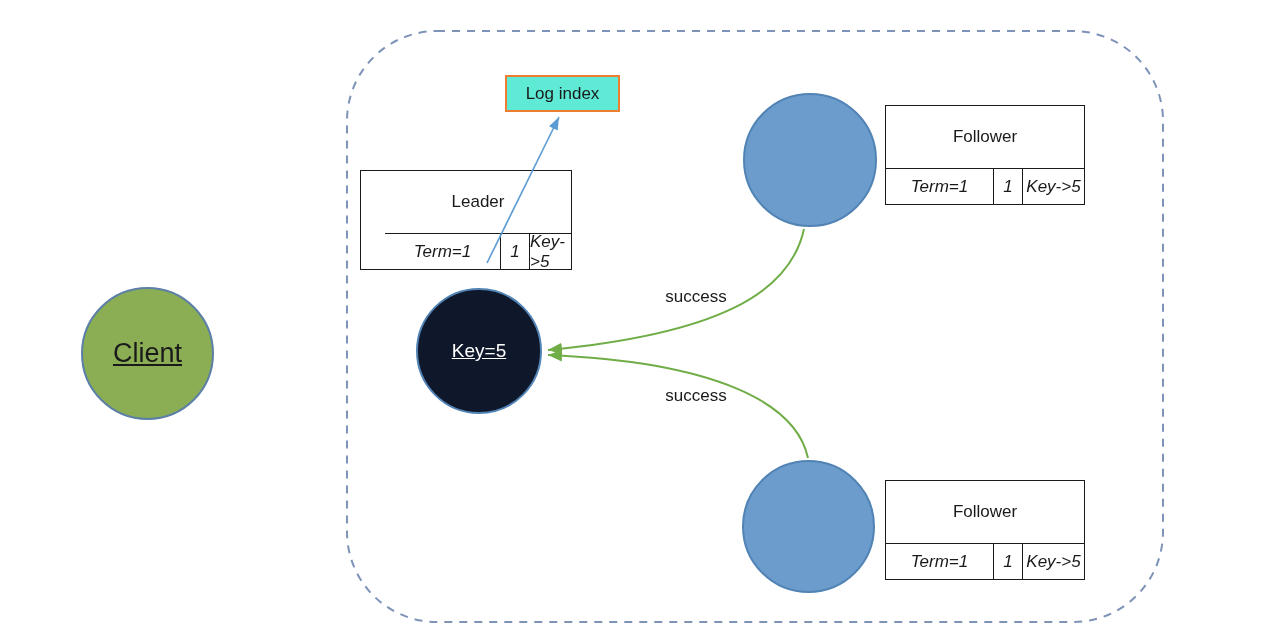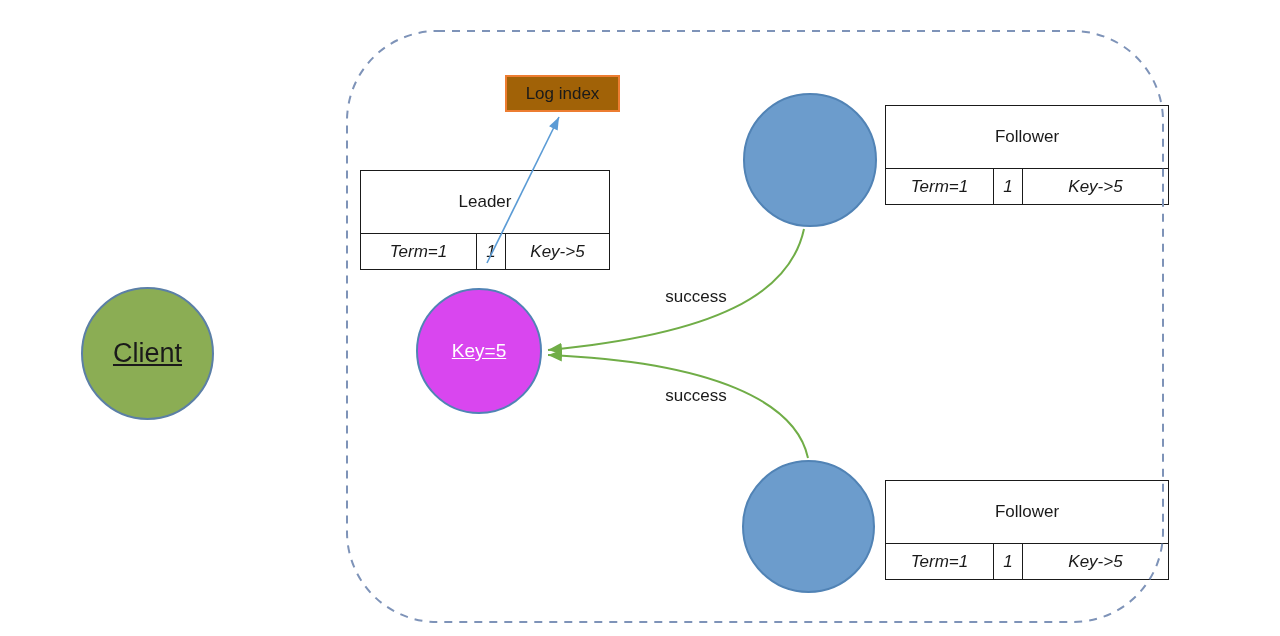--- a/index.html
+++ b/index.html
@@ -42,21 +42,21 @@
   }
   .client-circle {
     left: 81px; top: 287px; width: 133px; height: 133px;
     background: #8BAD54;
     border: 2px solid #5B7FA6;
     font-size: 27px;
     color: #1a1a1a;
   }
   .key-circle {
     left: 416px; top: 288px; width: 126px; height: 126px;
-    background: #d946ef;
+    background: #0f172a;
     border: 2px solid #5183B5;
     font-size: 19px;
     color: #ffffff;
   }
   .follower-circle {
     background: #6C9CCC;
     border: 2px solid #5183B5;
   }
   .follower-circle.pos-top    { left: 743px; top: 93px;  width: 134px; height: 134px; }
   .follower-circle.pos-bottom { left: 742px; top: 460px; width: 133px; height: 133px; }
@@ -79,38 +79,38 @@
   }
   .tbl-row { display: flex; height: 35px; }
   .cell {
     display: flex;
     align-items: center;
     justify-content: center;
     box-sizing: border-box;
     font-style: italic;
   }
   .cell + .cell { border-left: 1.5px solid #1a1a1a; }
-  .leader-tbl { left: 360px; top: 170px; width: 250px; }
+  .leader-tbl { left: 360px; top: 170px; width: 212px; padding-left: 24px; }
   .leader-tbl .cell.c-term  { width: 115px; }
   .leader-tbl .cell.c-slot  { width: 29px; }
   .leader-tbl .cell.c-entry { flex: 1; }
-  .follower-tbl { width: 284px; }
+  .follower-tbl { width: 200px; }
   .follower-tbl.pos-top    { left: 885px; top: 105px; }
   .follower-tbl.pos-bottom { left: 885px; top: 480px; }
   .follower-tbl .cell.c-term  { width: 107px; }
   .follower-tbl .cell.c-slot  { width: 29px; }
   .follower-tbl .cell.c-entry { flex: 1; }
 
   
   .log-index-box {
     position: absolute;
     left: 505px; top: 75px;
     width: 115px; height: 37px;
     border: 2px solid #ED7D31;
-    background: #a16207;
+    background: #5eead4;
     display: flex;
     align-items: center;
     justify-content: center;
     font-size: 17px;
     z-index: 2;
     box-sizing: border-box;
   }
 
   
   .ack-label {

